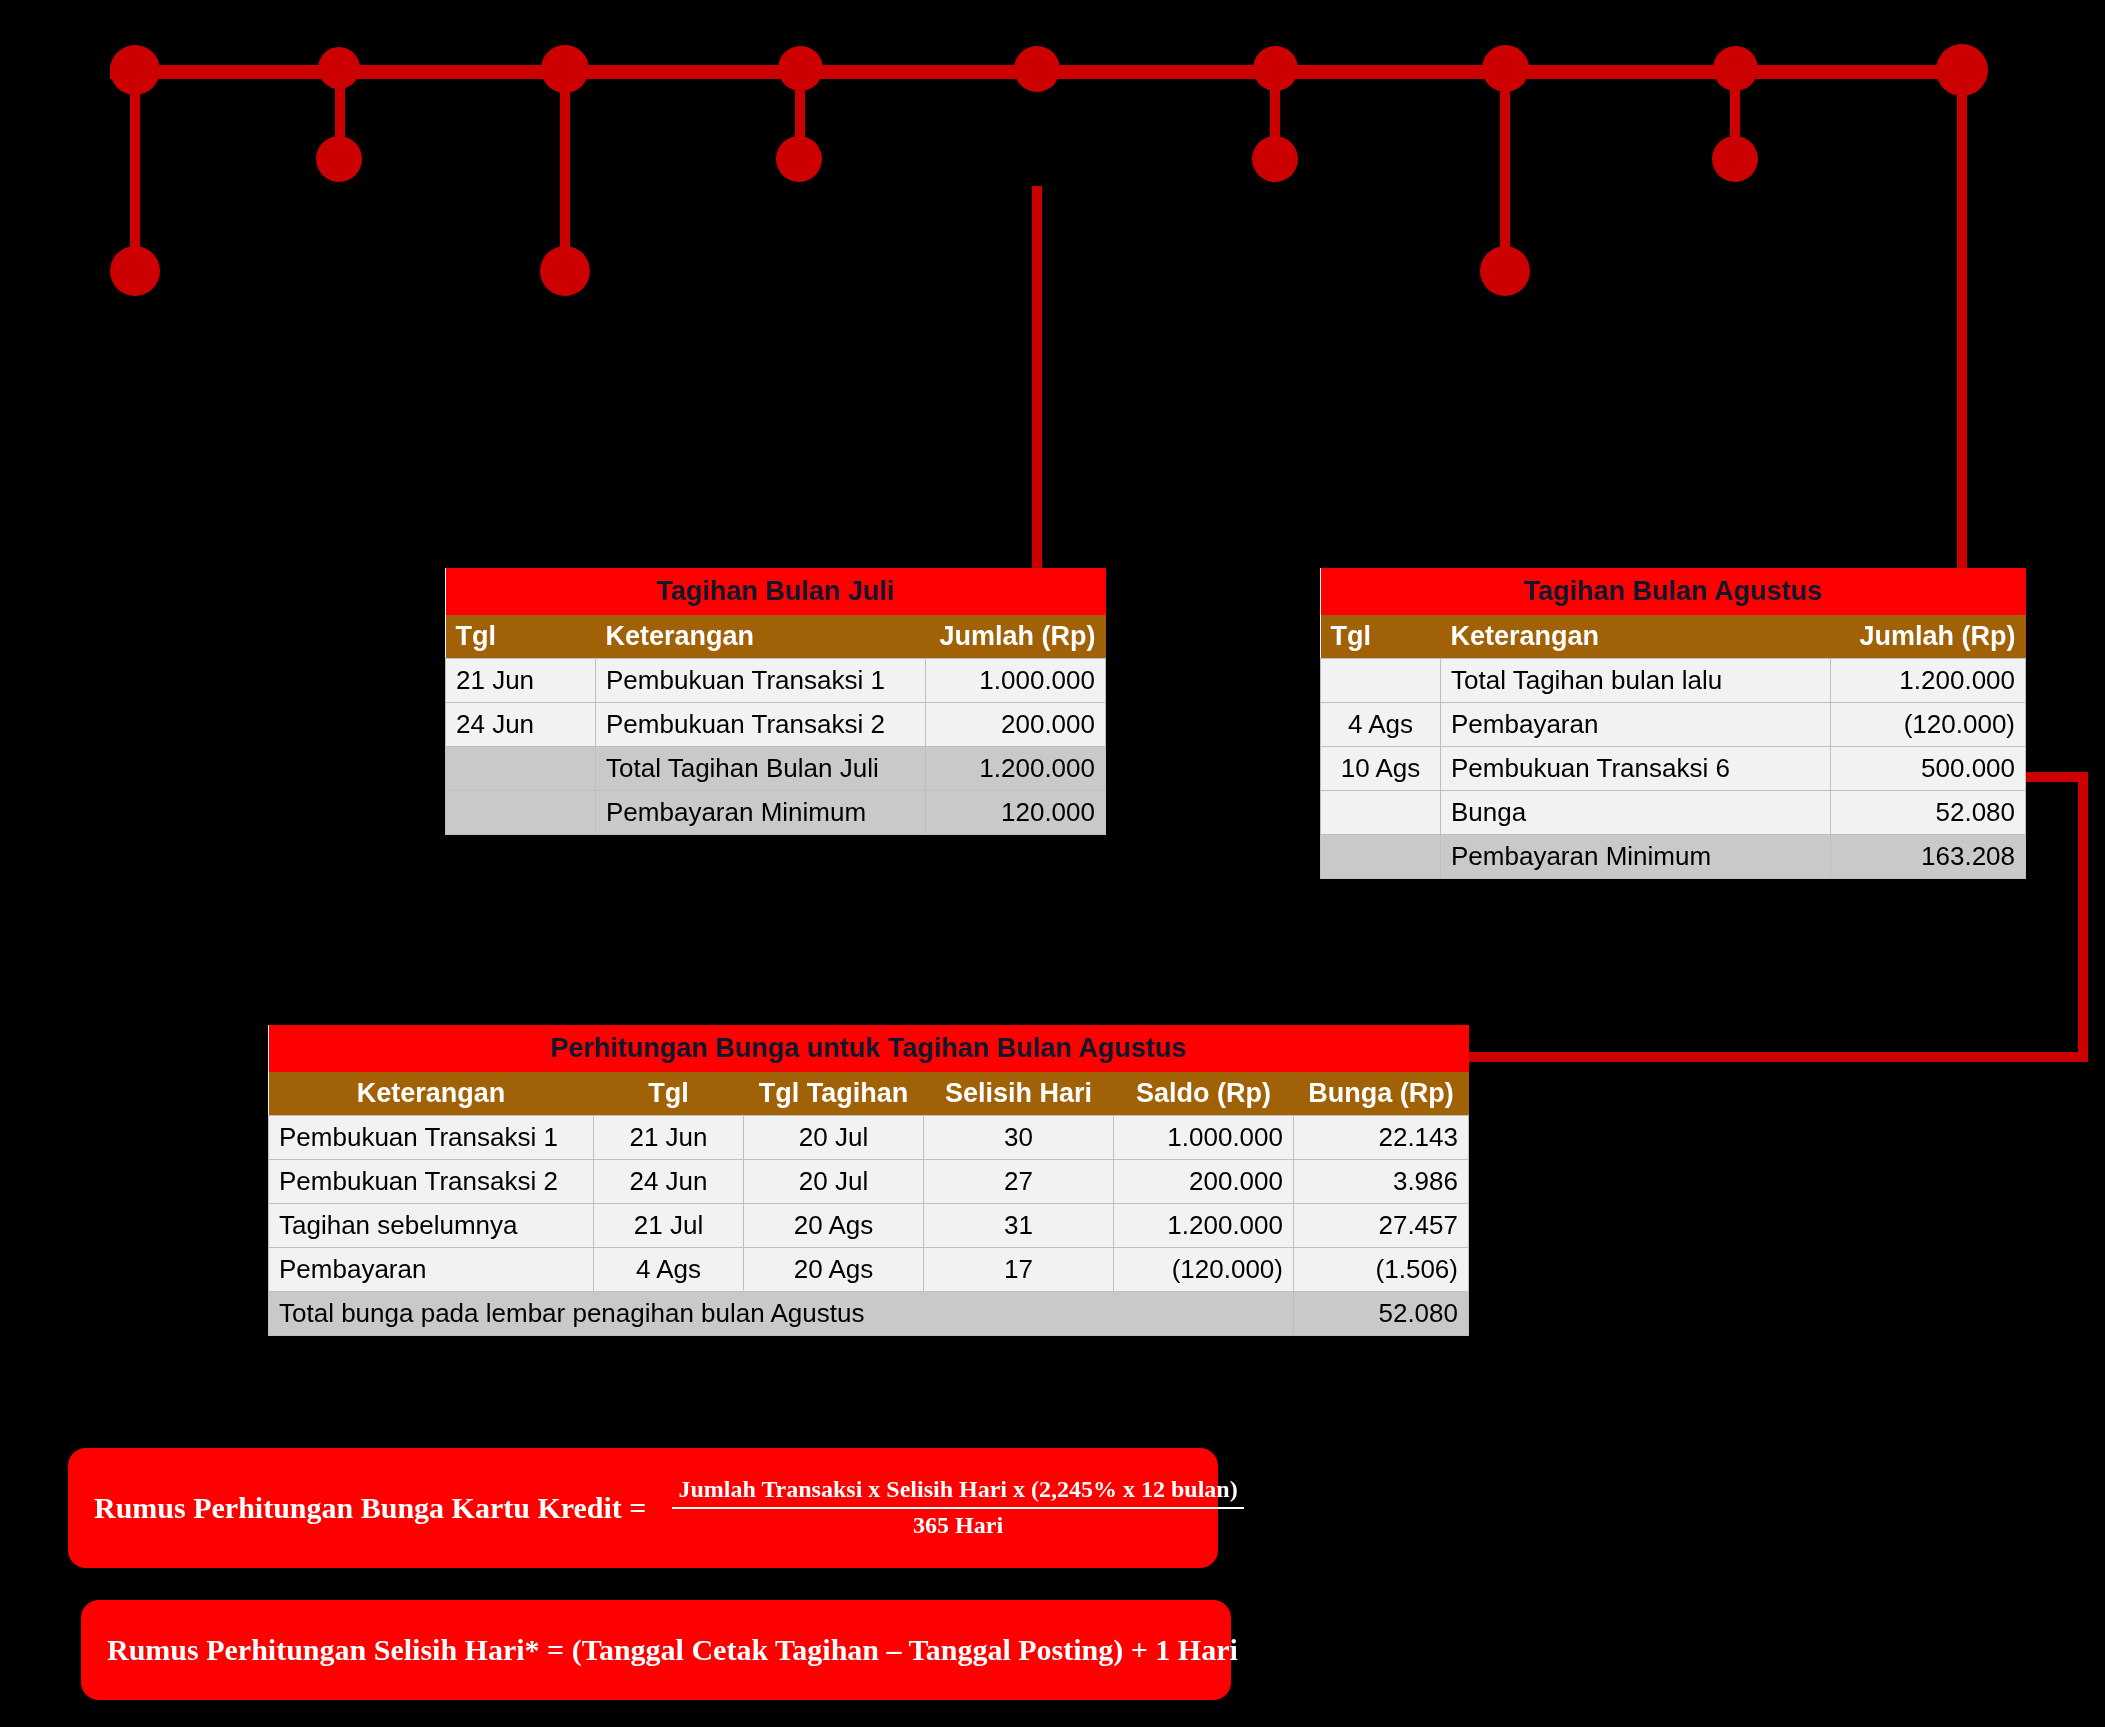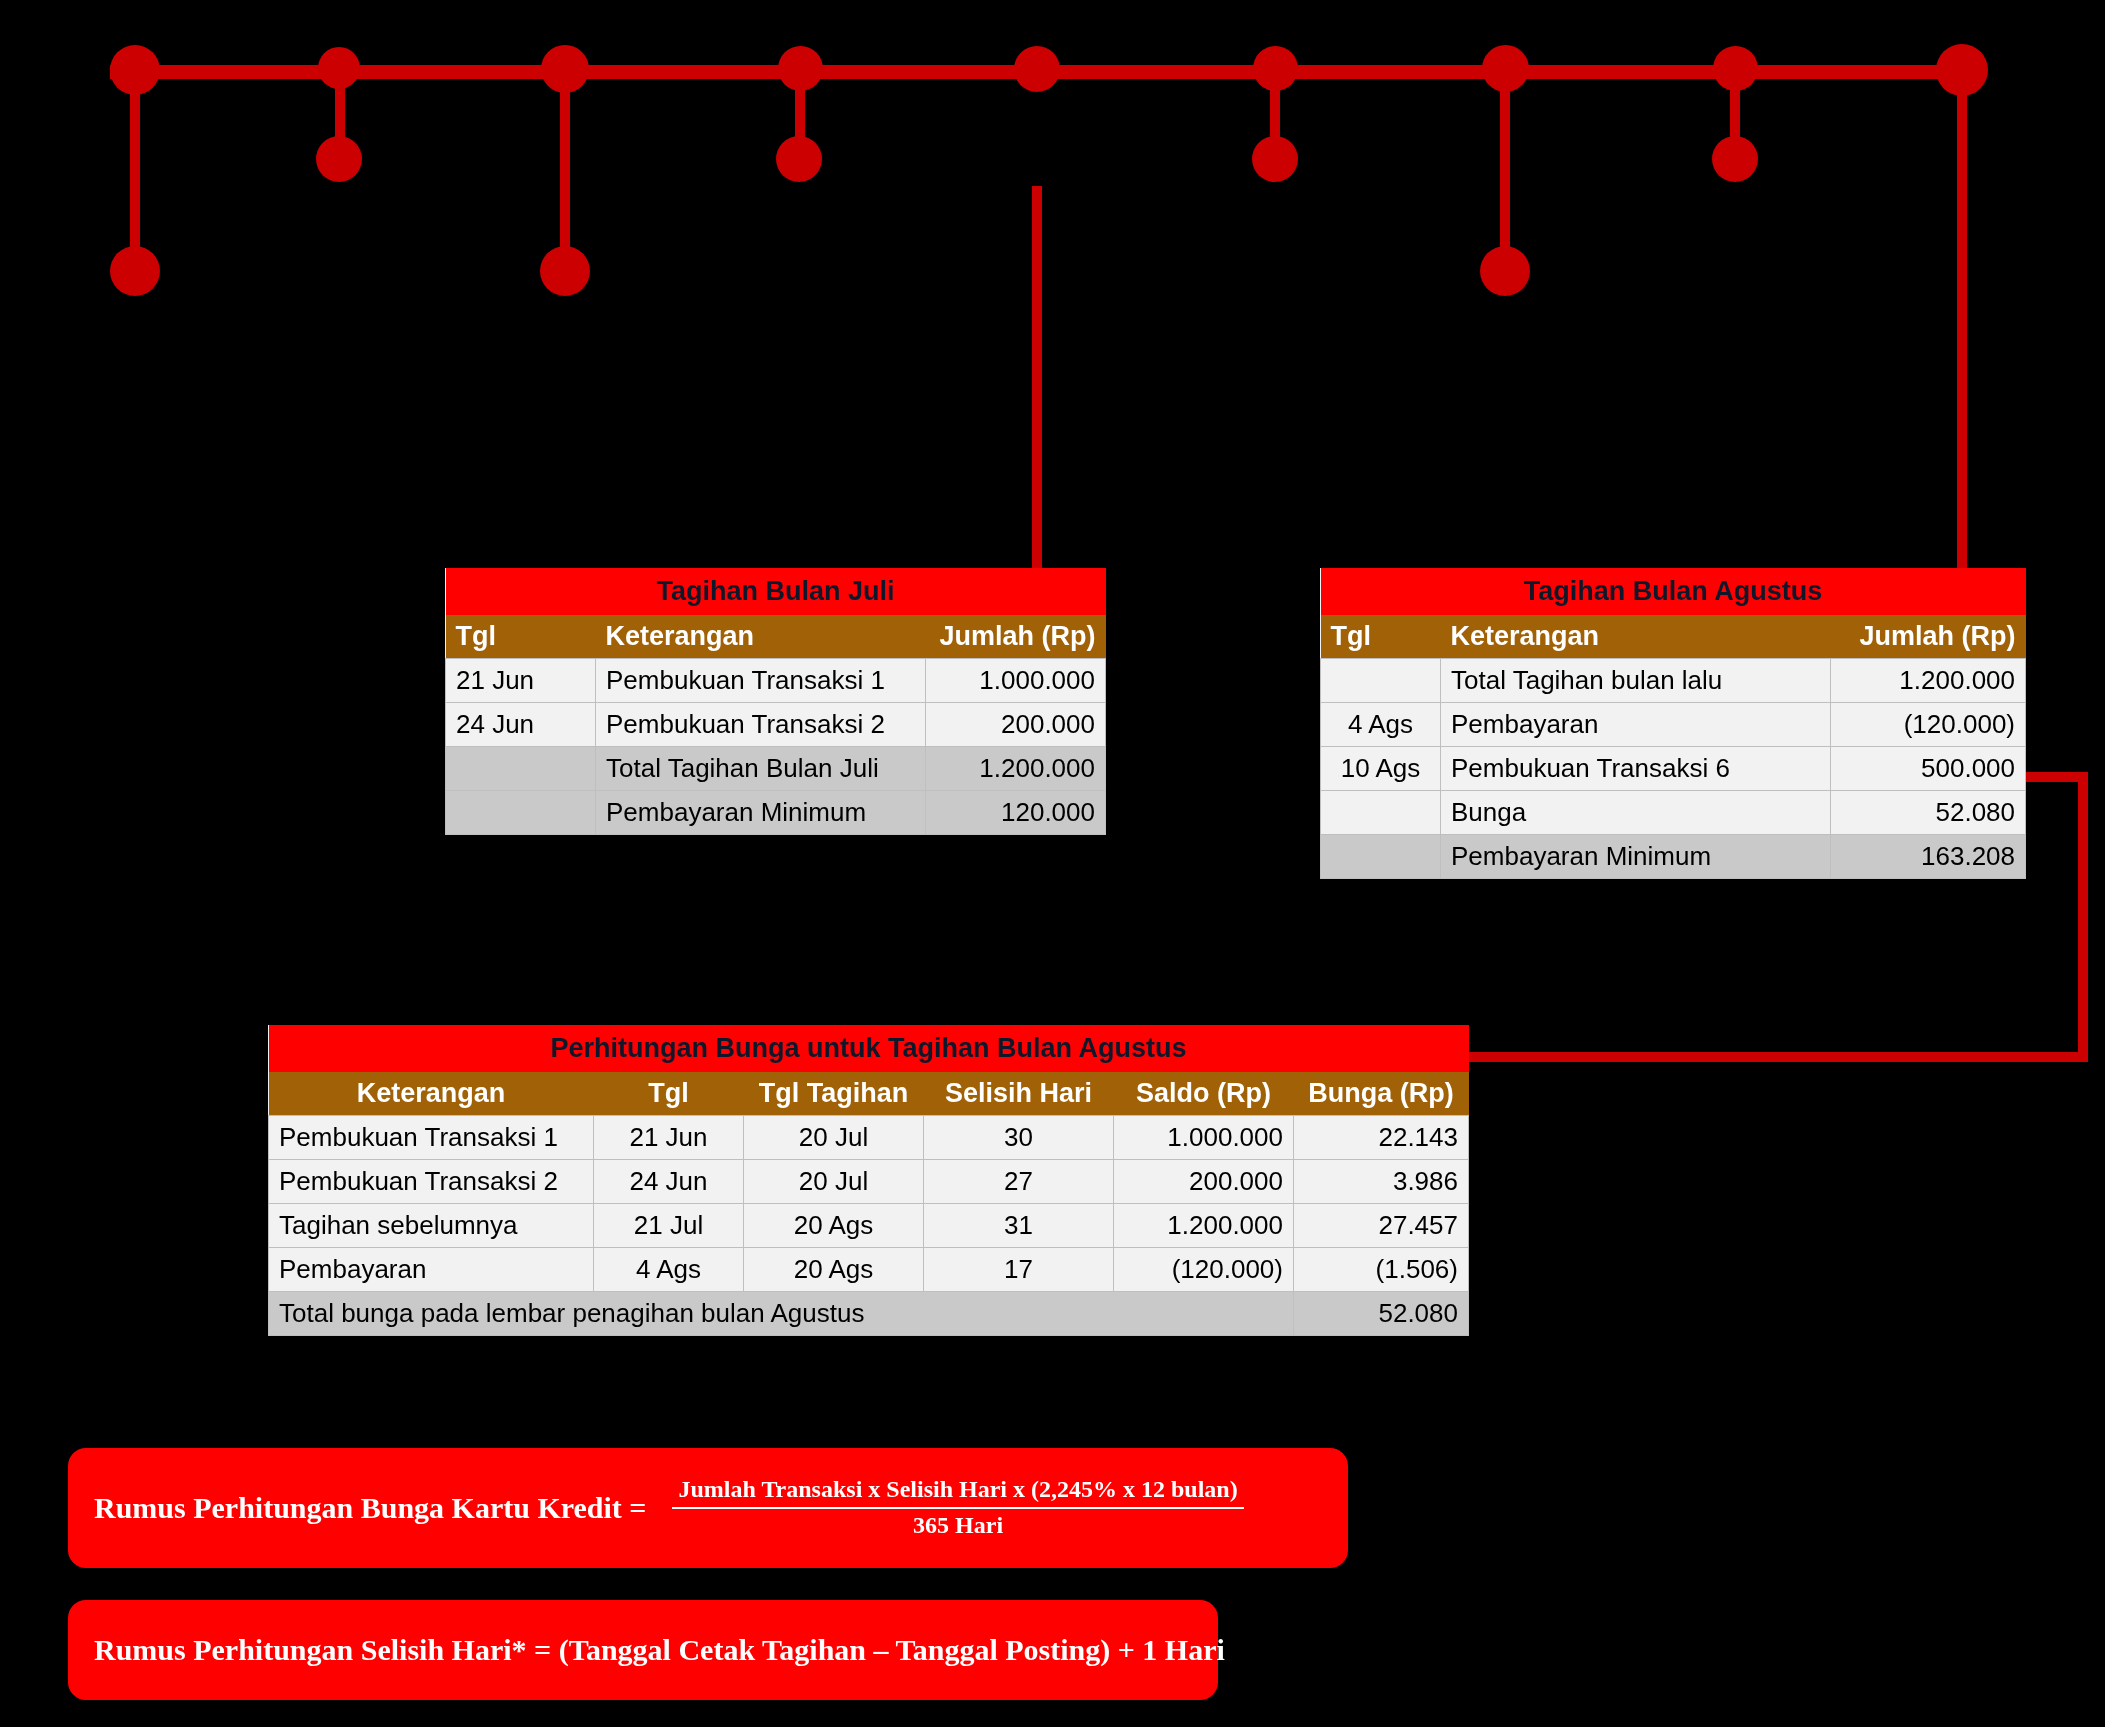--- a/index.html
+++ b/index.html
@@ -284,23 +284,23 @@
       <td class="num">(120.000)</td>
       <td class="num">(1.506)</td>
     </tr>
     <tr class="grey">
       <td class="lft" colspan="5">Total bunga pada lembar penagihan bulan Agustus</td>
       <td class="num">52.080</td>
     </tr>
   </tbody>
 </table>
 
-<div class="formula-box" style="left:68px; top:1448px; width:1280px; height:120px;">
+<div class="formula-box" style="left:68px; top:1448px; width:1150px; height:120px;">
   <span class="formula-lhs">Rumus Perhitungan Bunga Kartu Kredit =</span>
   <span class="frac">
     <span class="numer">Jumlah Transaksi x Selisih Hari x (2,245% x 12 bulan)</span>
     <span class="denom">365 Hari</span>
   </span>
 </div>
 
-<div class="formula-box" style="left:68px; top:1600px; width:1150px; height:100px;">
+<div class="formula-box" style="left:81px; top:1600px; width:1150px; height:100px;">
   <span class="formula-single">Rumus Perhitungan Selisih Hari* = (Tanggal Cetak Tagihan – Tanggal Posting) + 1 Hari</span>
 </div>
 
 </body></html>

